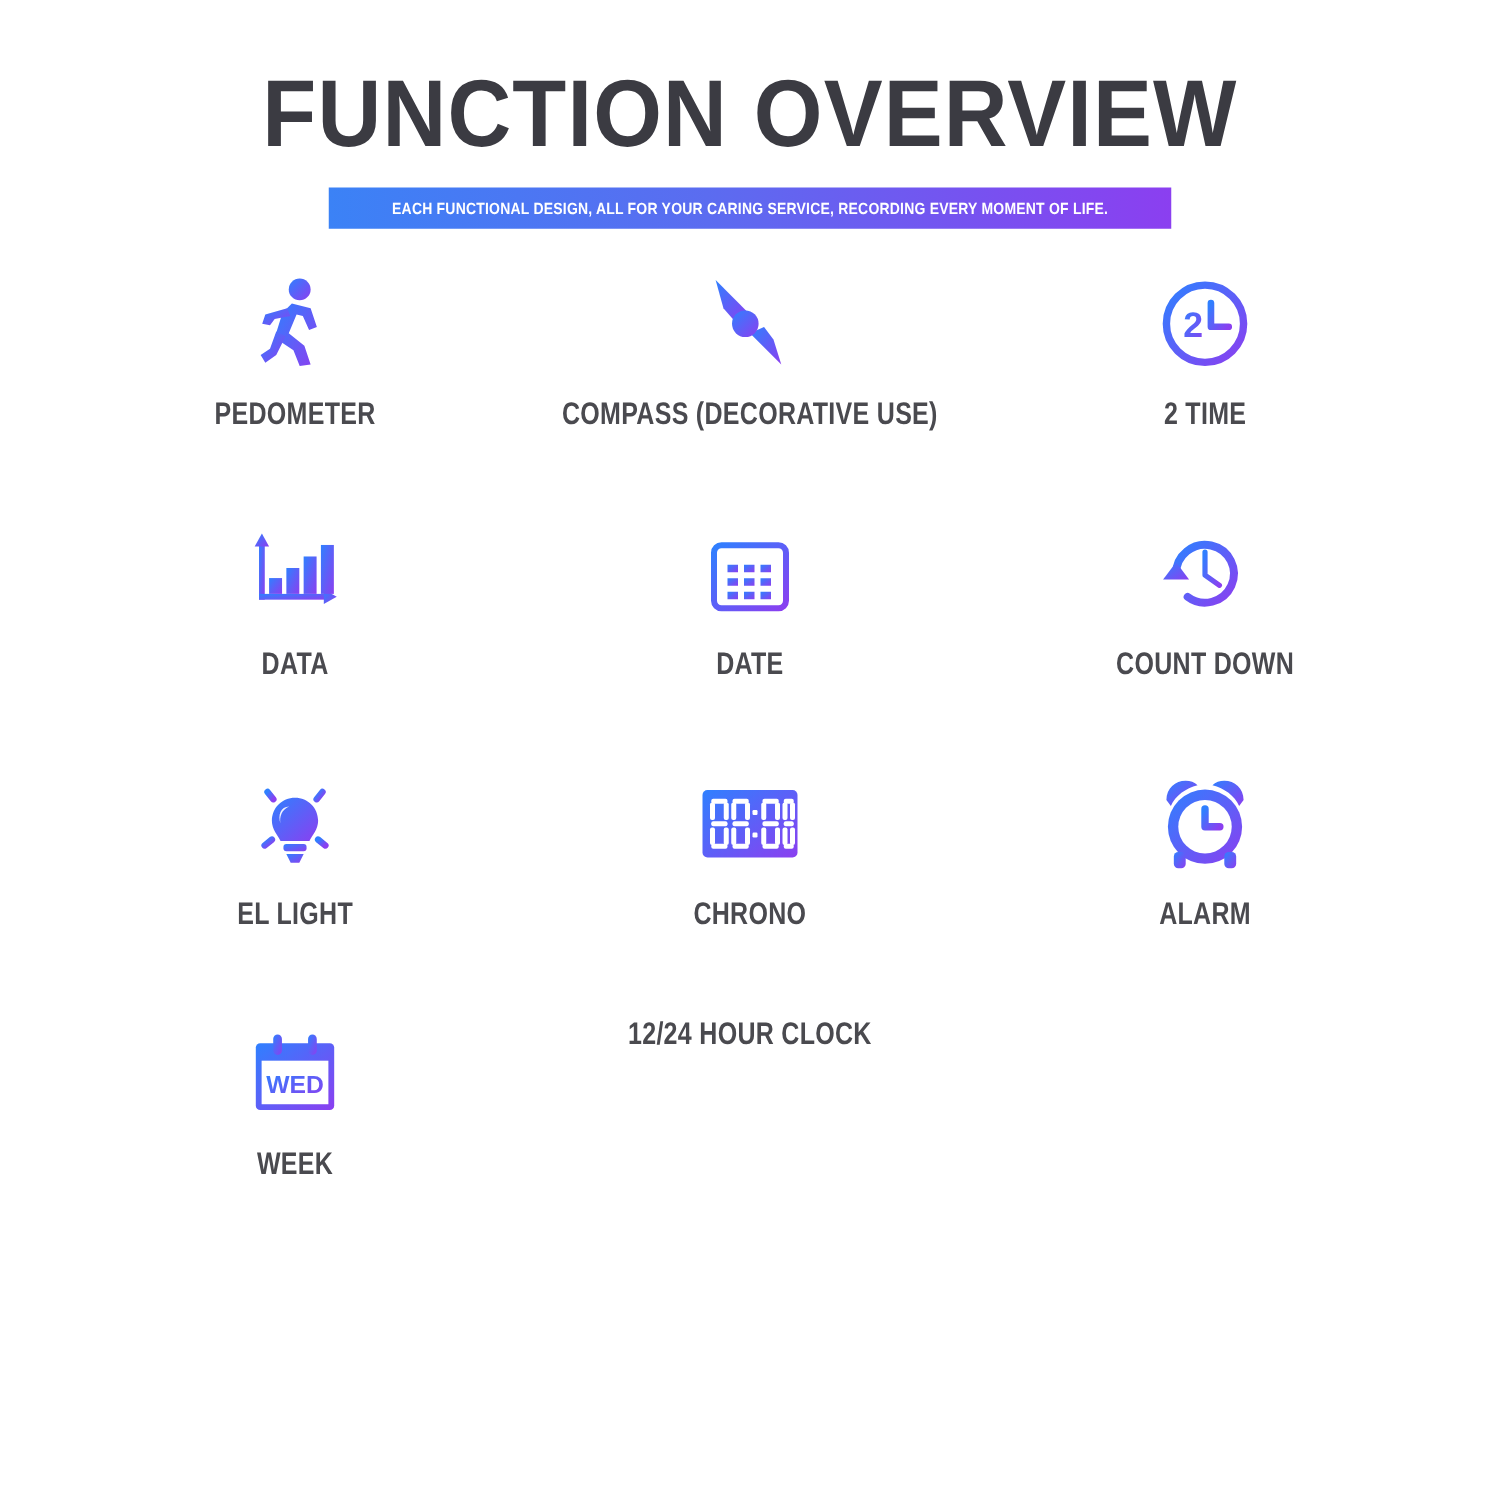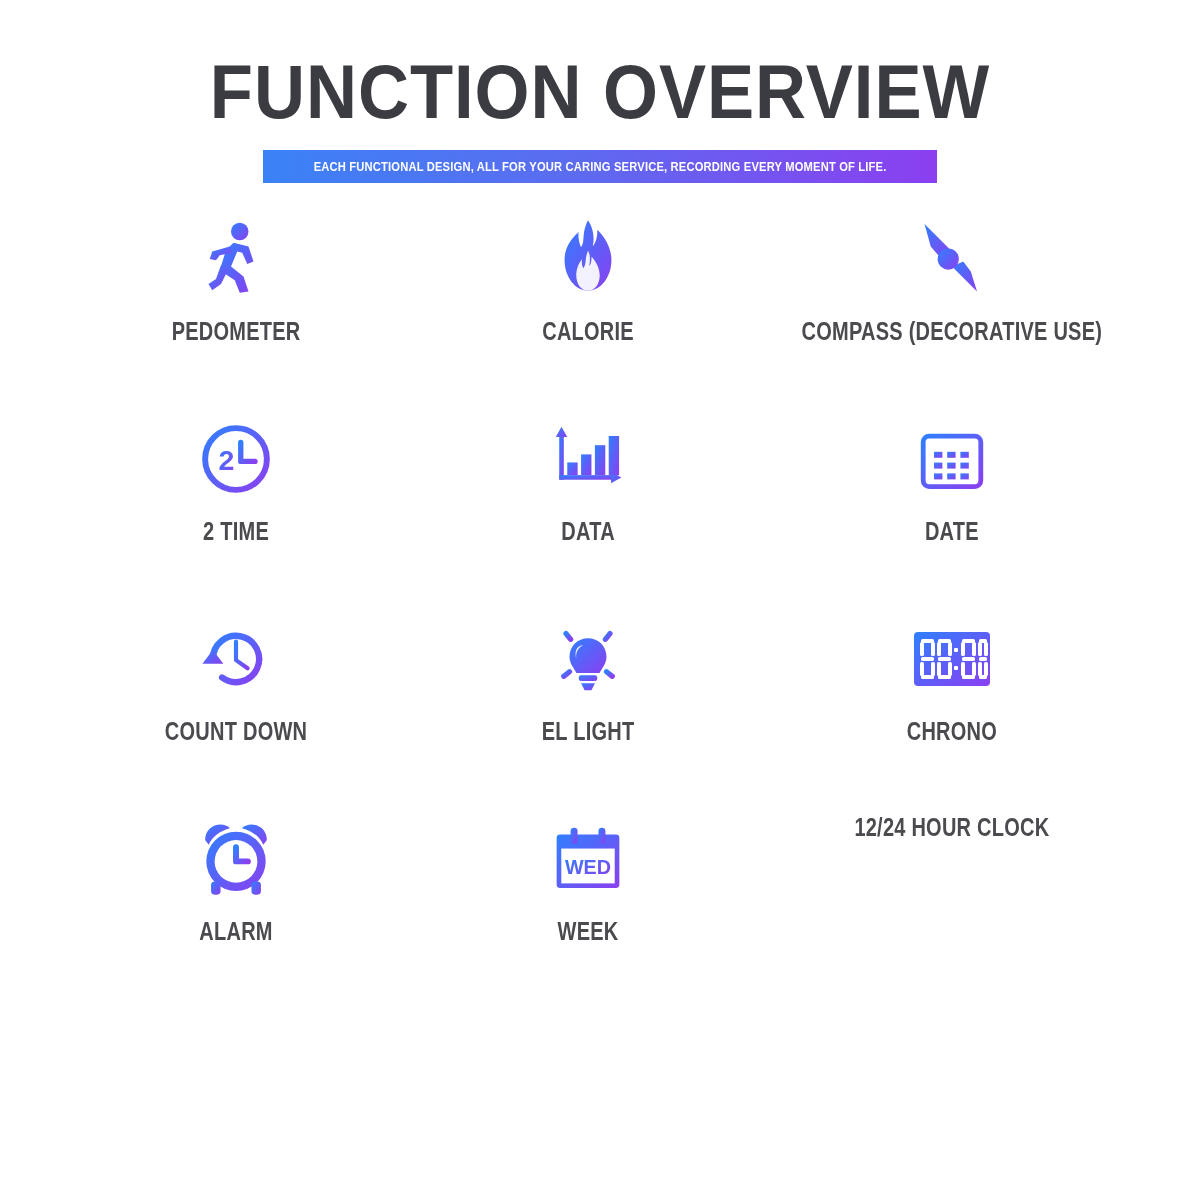--- a/index.html
+++ b/index.html
@@ -115,37 +115,20 @@
             <circle cx="35" cy="10" r="7"></circle>
             <path d="M30 19 L42 22 L46 34 L41 36 L37 27 L33 26 L28 38 L38 46 L42 58 L35 59 L31 49 L19 41 L24 25 Z"></path>
             <path d="M27 22 L13 26 L11 32 L16 33 L19 29 L29 27 Z"></path>
             <path d="M26 40 L20 52 L13 57 L10 52 L16 48 L20 37 Z"></path>
           </g>
         </svg>
       </div>
       <div class="cell-label">PEDOMETER</div>
     </div>
 
-    <div class="cell">
-      <div class="icon-wrap">
-        <svg width="74" height="82" viewBox="0 0 60 70">
-          <defs>
-              <linearGradient id="g2" x1="0" y1="0" x2="1" y2="1">
-            <stop offset="0" stop-color="#2f80ff"></stop>
-                <stop offset="1" stop-color="#8b3ff0"></stop>
-          </linearGradient>
-            </defs>
-          <g fill="url(#g2)">
-            <path d="M30 2 C24 14 28 20 24 25 C21 18 22 12 22 12 C13 20 10 28 10 36 C10 50 19 62 30 62 C41 62 50 50 50 36 C50 26 45 17 38 10 C38 18 36 22 34 24 C36 16 34 8 30 2 Z"></path>
-            <path d="M30 28 C27 35 29 39 26 43 C24 39 25 35 25 35 C21 40 20 45 20 49 C20 56 24 62 30 62 C36 62 40 56 40 49 C40 43 37 37 33 33 C33 38 32 40 31 41 C32 36 32 31 30 28 Z" fill="#ffffff" opacity="0.92"></path>
-          </g>
-        </svg>
-      </div>
-      <div class="cell-label">CALORIE</div>
-    </div>
 
 
     <div class="cell">
       <div class="icon-wrap">
         <svg width="76" height="80" viewBox="0 0 60 64">
           <defs>
               <linearGradient id="g4" x1="0" y1="0" x2="1" y2="1">
             <stop offset="0" stop-color="#2f80ff"></stop>
                 <stop offset="1" stop-color="#8b3ff0"></stop>
           </linearGradient>

